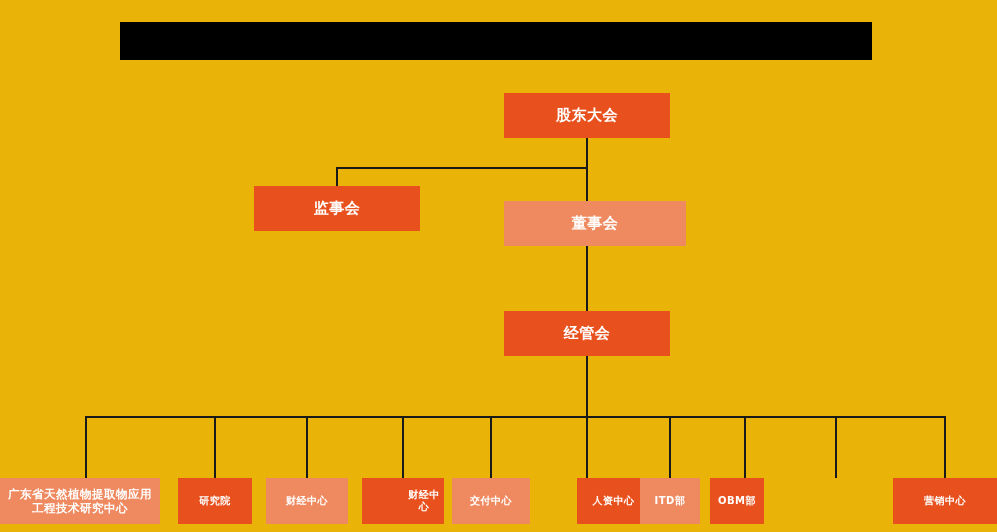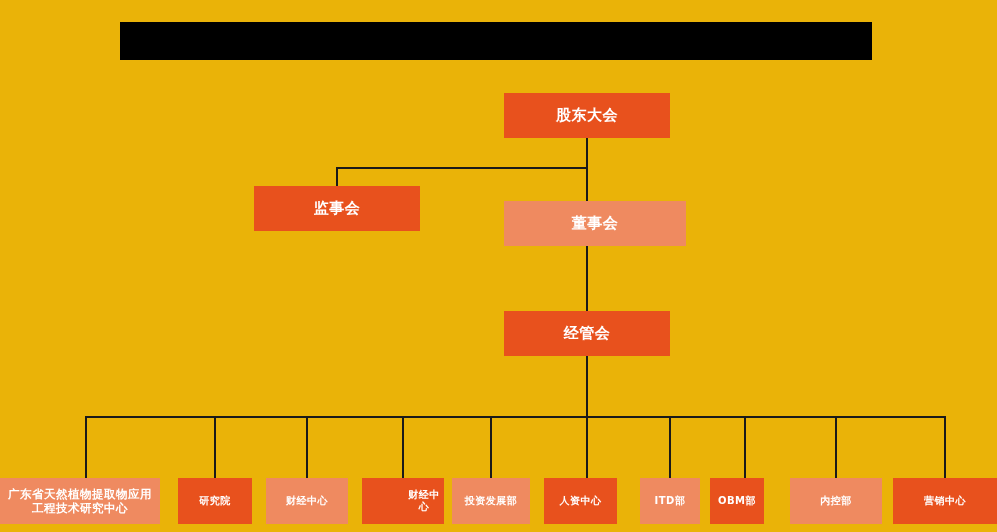--- a/index.html
+++ b/index.html
@@ -50,21 +50,21 @@
     height: 46px;
     font-size: 10px;
   }
   .leaf.wrapper-node { font-size: 11.5px; font-weight: bold; padding: 8px 4px; }
 
   .l-0  { left: 0px;   width: 160px; }
   .l-1  { left: 178px; width: 74px;  }
   .l-2  { left: 266px; width: 82px;  }
   .l-3  { left: 362px; width: 82px; padding-left: 42px;  }
   .l-4  { left: 452px; width: 78px;  }
-  .l-5  { left: 544px; width: 73px;  }
+  .l-5  { left: 577px; width: 73px;  }
   .l-6  { left: 640px; width: 60px;  }
   .l-7  { left: 710px; width: 54px;  }
   .l-8  { left: 790px; width: 92px;  }
   .l-9  { left: 893px; width: 104px; }
 
   .conn {
     position: absolute;
     background: #1a1a1a;
   }
   .conn.v { width: 2px; }
@@ -102,20 +102,19 @@
   <div class="conn v" style="left:586px; top:416px; height:62px;"></div>
   <div class="conn v" style="left:669px; top:416px; height:62px;"></div>
   <div class="conn v" style="left:744px; top:416px; height:62px;"></div>
   <div class="conn v" style="left:835px; top:416px; height:62px;"></div>
   <div class="conn v" style="left:944px; top:416px; height:62px;"></div>
 
   <div class="node light leaf wrapper-node l-0">广东省天然植物提取物应用工程技术研究中心</div>
   <div class="node dark leaf l-1">研究院</div>
   <div class="node light leaf l-2">财经中心</div>
   <div class="node dark leaf l-3">财经中心</div>
-  <div class="node light leaf l-4">投资发展部</div>
+  <div class="node light leaf l-4">交付中心</div>
   <div class="node dark leaf l-5">人资中心</div>
   <div class="node light leaf l-6">ITD部</div>
   <div class="node dark leaf l-7">OBM部</div>
-  <div class="node light leaf l-8">内控部</div>
   <div class="node dark leaf l-9">营销中心</div>
 
 </div>
 
 </body></html>

